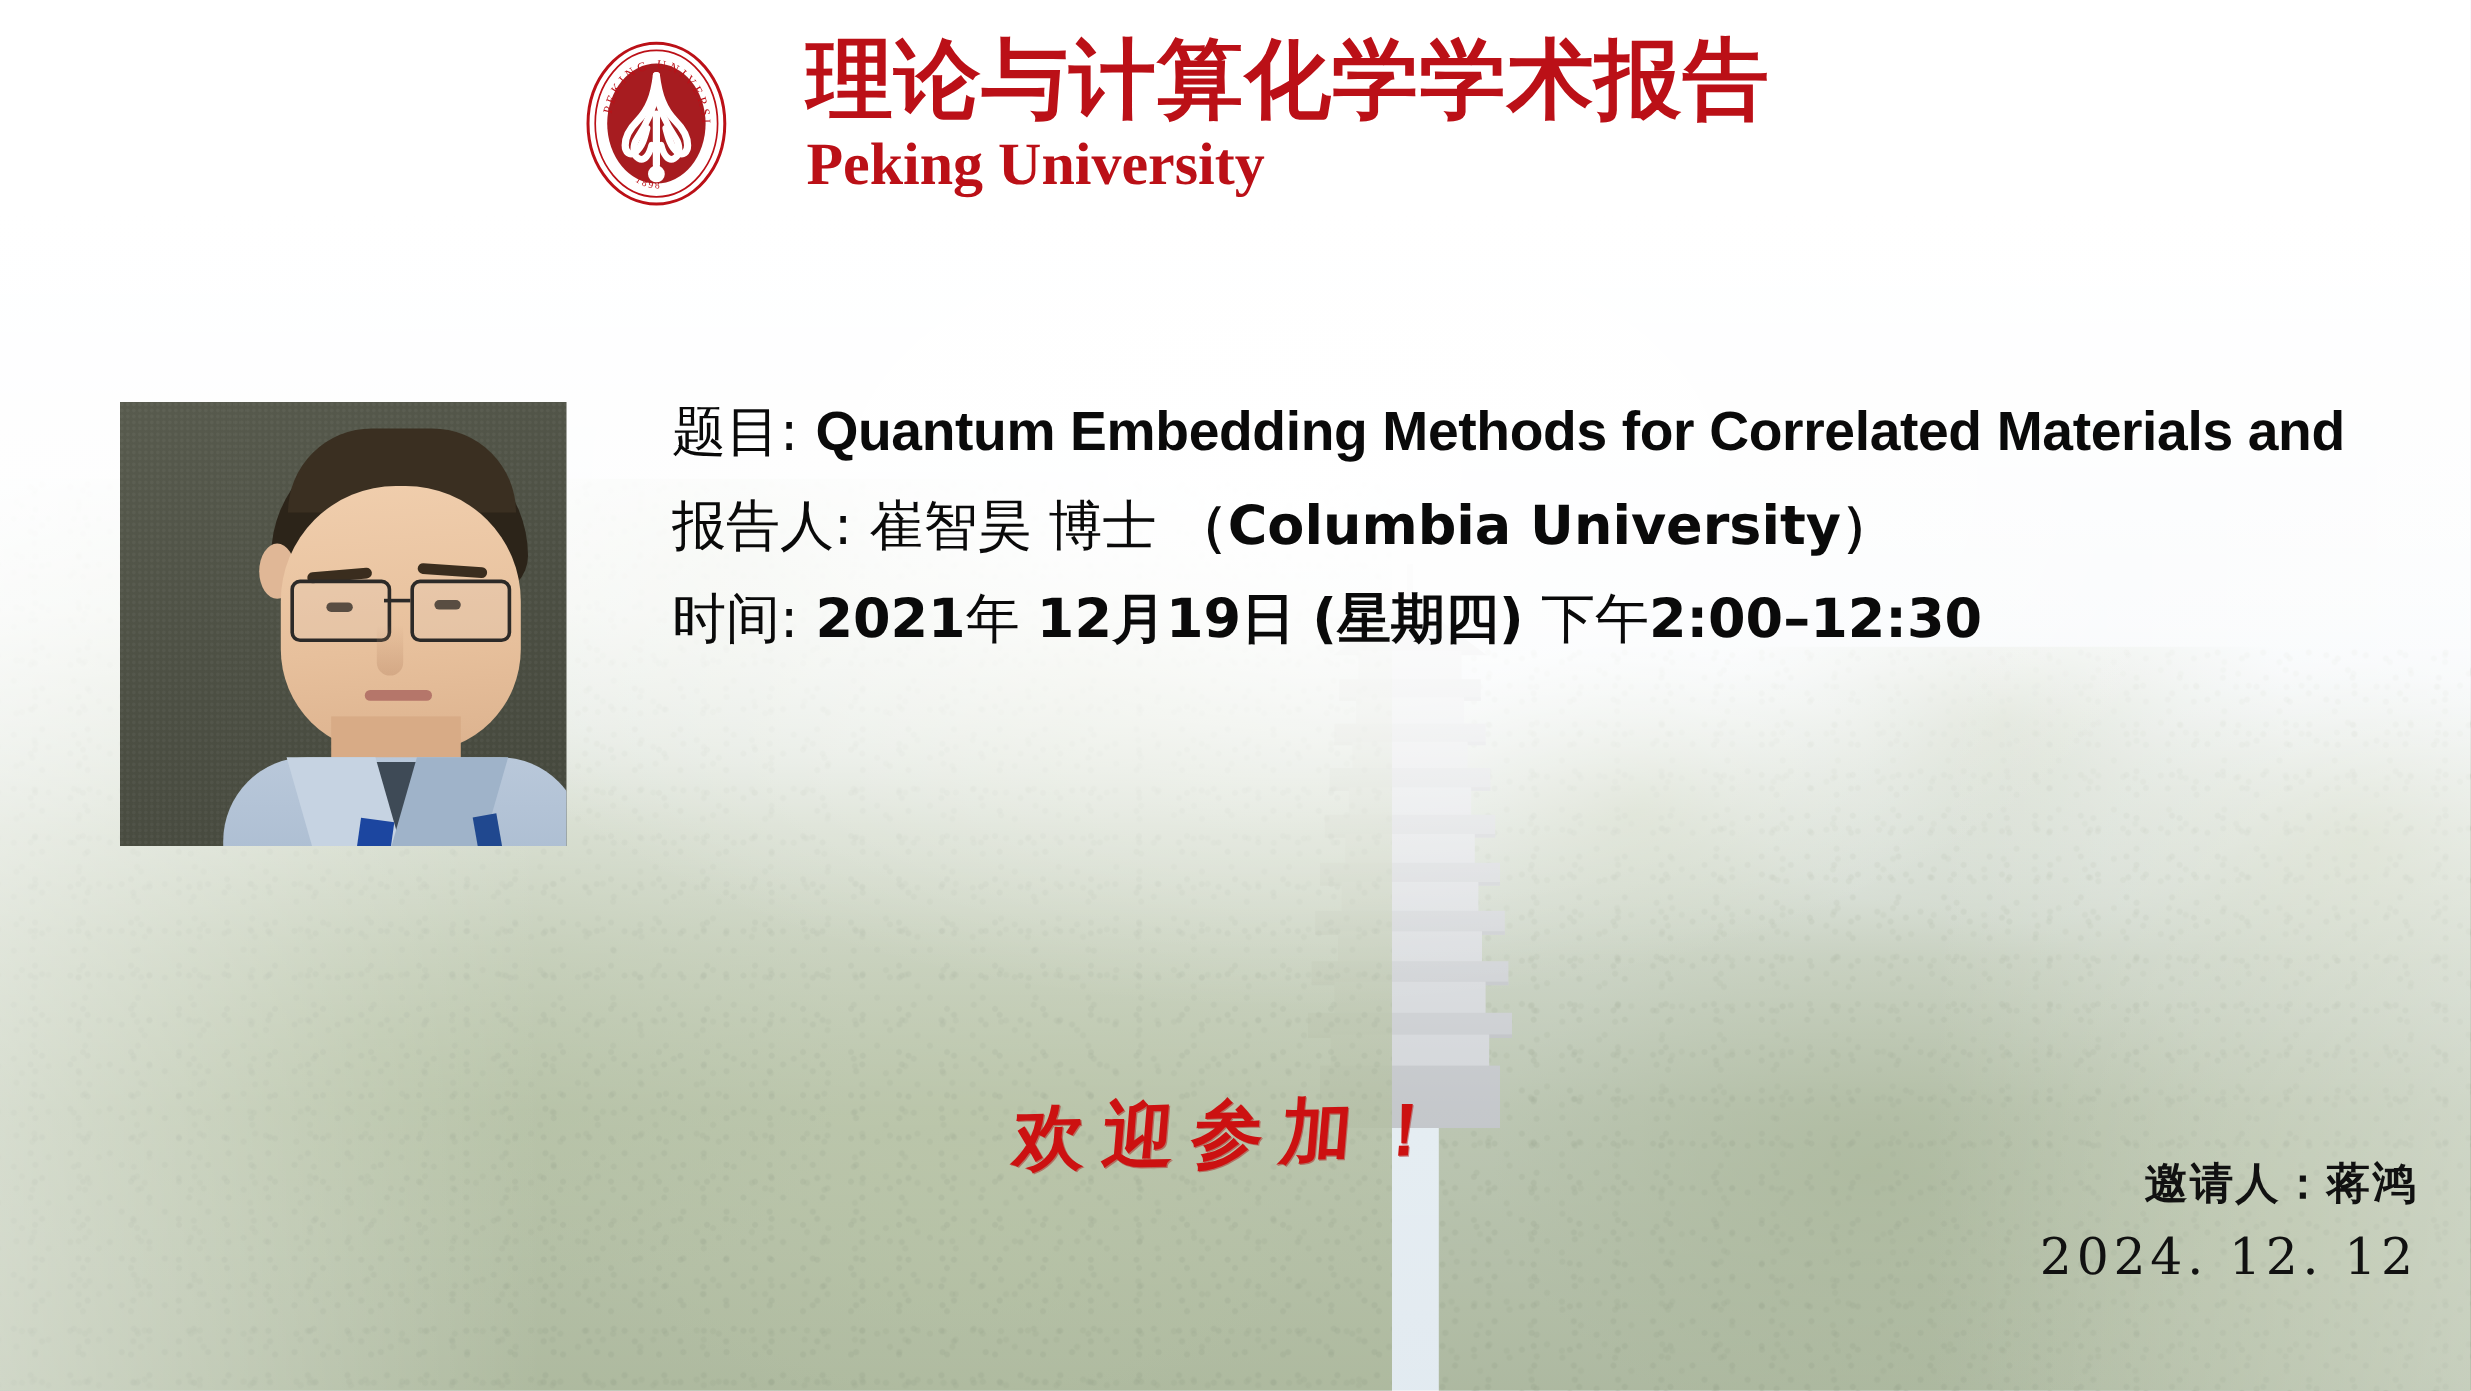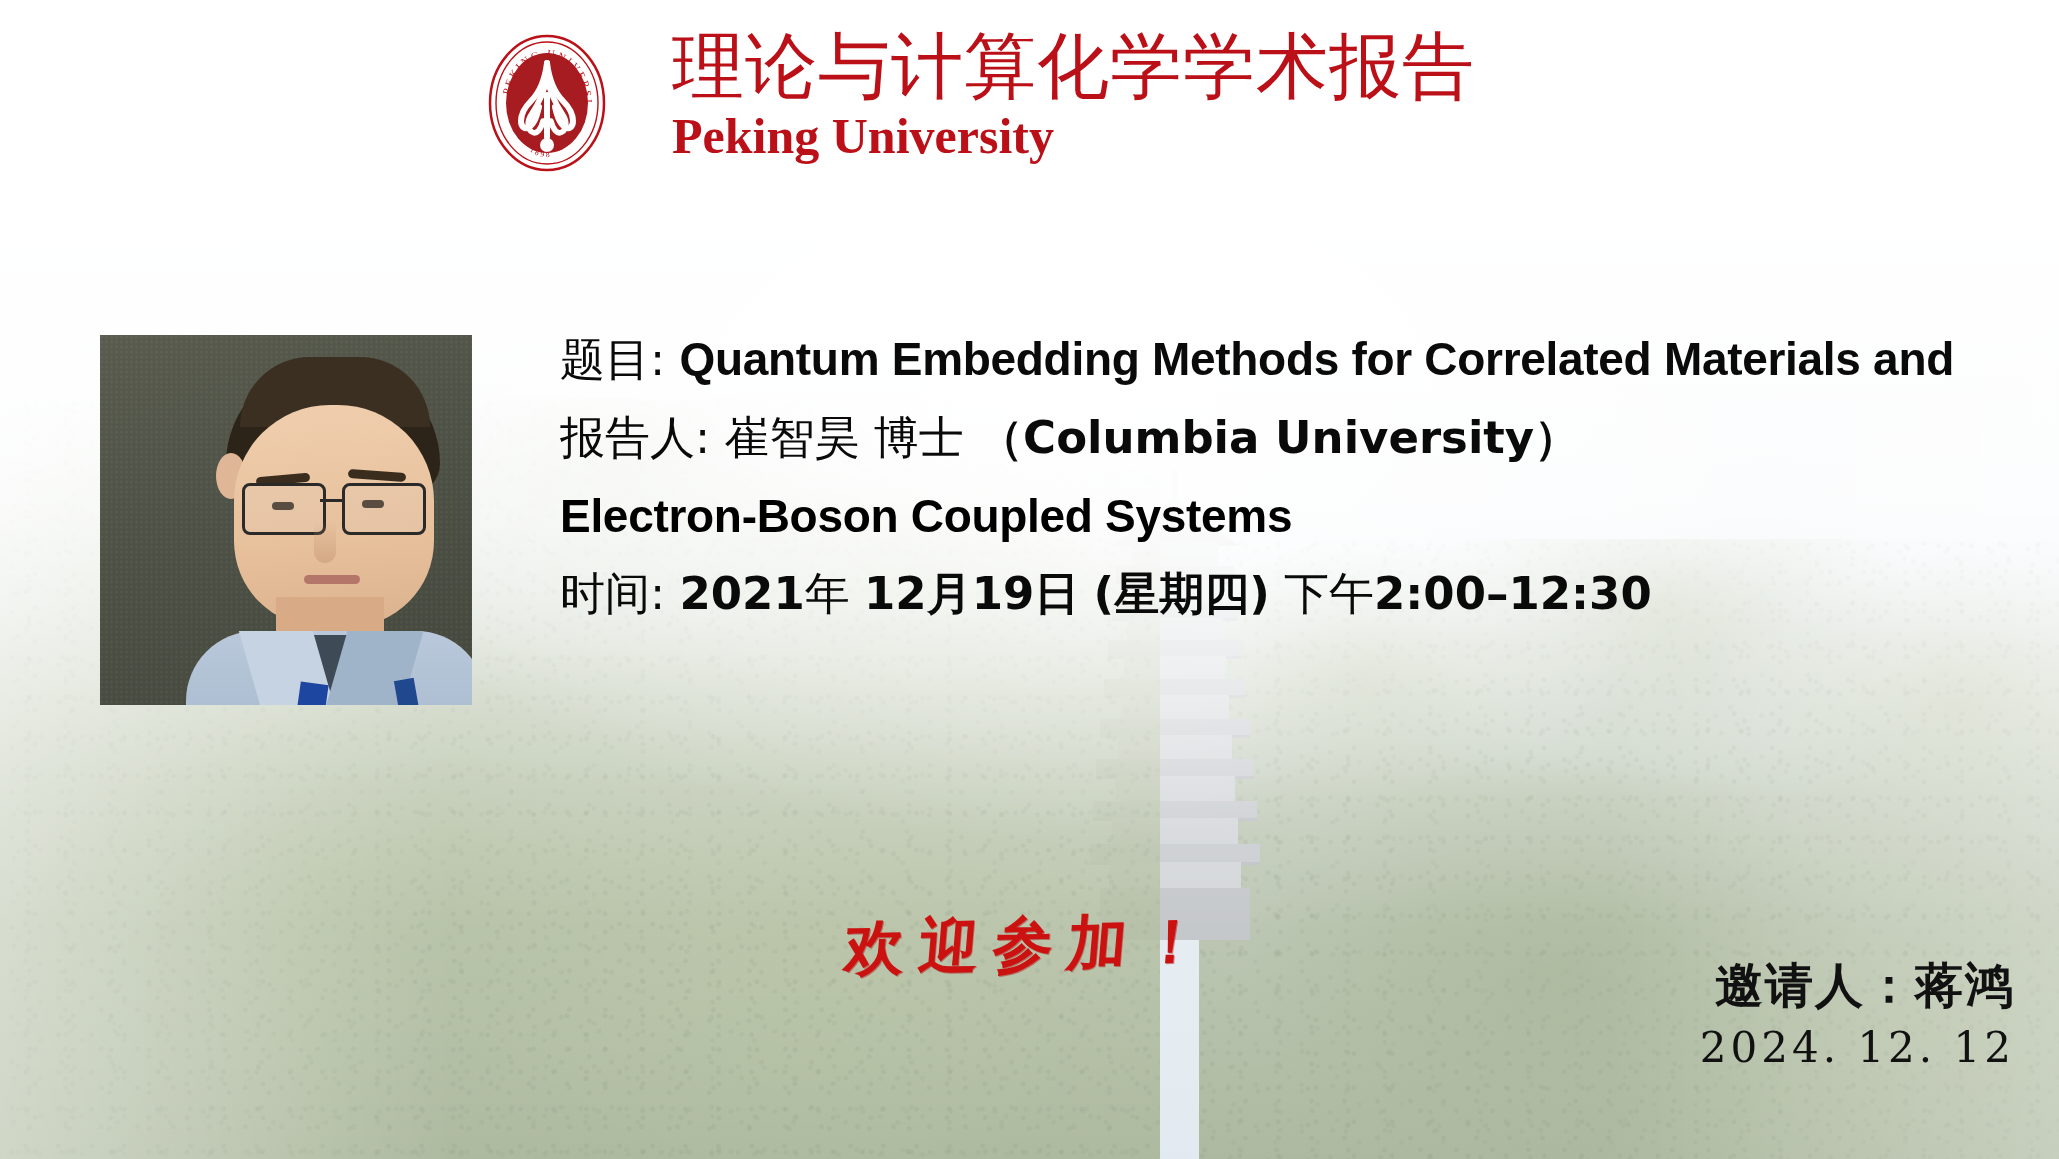--- a/index.html
+++ b/index.html
@@ -99,21 +99,21 @@
   }
 
   
   .header{position:absolute;left:0;top:0;width:2059px;height:190px;}
   .pku-seal{position:absolute;left:487px;top:33px;width:120px;height:140px;}
   .pku-seal svg{display:block;}
 
   .header-text{position:absolute;left:672px;top:30px;}
   .header-title{
     font-family:"DejaVu Sans","Liberation Sans",sans-serif;
-    font-weight:normal;font-size:72px;line-height:1.02;color:#BB1017;
+    font-weight:bold;font-size:72px;line-height:1.02;color:#BB1017;
     letter-spacing:1px;white-space:nowrap;
   }
   .header-sub{
     font-family:"Liberation Serif","DejaVu Serif",serif;
     font-weight:bold;font-size:50px;line-height:1.1;color:#BB1017;
     margin-top:6px;white-space:nowrap;
   }
 
   
   .portrait{
@@ -178,21 +178,21 @@
     font-family:"DejaVu Serif","Liberation Serif",serif;
     font-weight:bold;font-size:60px;color:#CC1111;
     letter-spacing:14px;transform:skewX(-6deg) rotate(-1.2deg);
     text-shadow:1px 1px 0 rgba(170,10,10,.45);
   }
 
   
   .footer{position:absolute;right:44px;top:955px;text-align:right;color:#111;}
   .foot-line{
     font-family:Liberation Sans, sans-serif;
-    font-weight:bold;font-size:48px;line-height:62px;white-space:nowrap;letter-spacing:2px;text-align:right;
+    font-weight:bold;font-size:36px;line-height:62px;white-space:nowrap;letter-spacing:2px;text-align:right;
   }
   .foot-date{
     font-family:"DejaVu Serif","Liberation Serif",serif;
     font-size:42px;line-height:62px;letter-spacing:4px;white-space:nowrap;
   }
 </style>
 </head>
 <body>
 
 <div id="poster">
@@ -291,21 +291,20 @@
       <span>题目:</span>
       <span class="talk-title">Quantum Embedding Methods for Correlated Materials and</span>
     </div>
 
     <div class="info-row">
       <span>报告人:</span>
       <span>崔智昊 博士</span>
       <span class="b">（Columbia University）</span>
     </div>
 
-    <div class="talk-title">Electron-Boson Coupled Systems</div>
 
     <div class="info-row">
       <span>时间:</span>
       <span class="b">2021</span><span>年</span>
       <span class="b">12月19日</span>
       <span class="b">(星期四)</span>
       <span>下午</span><span class="b">2:00–12:30</span>
     </div>
 
   </div>

